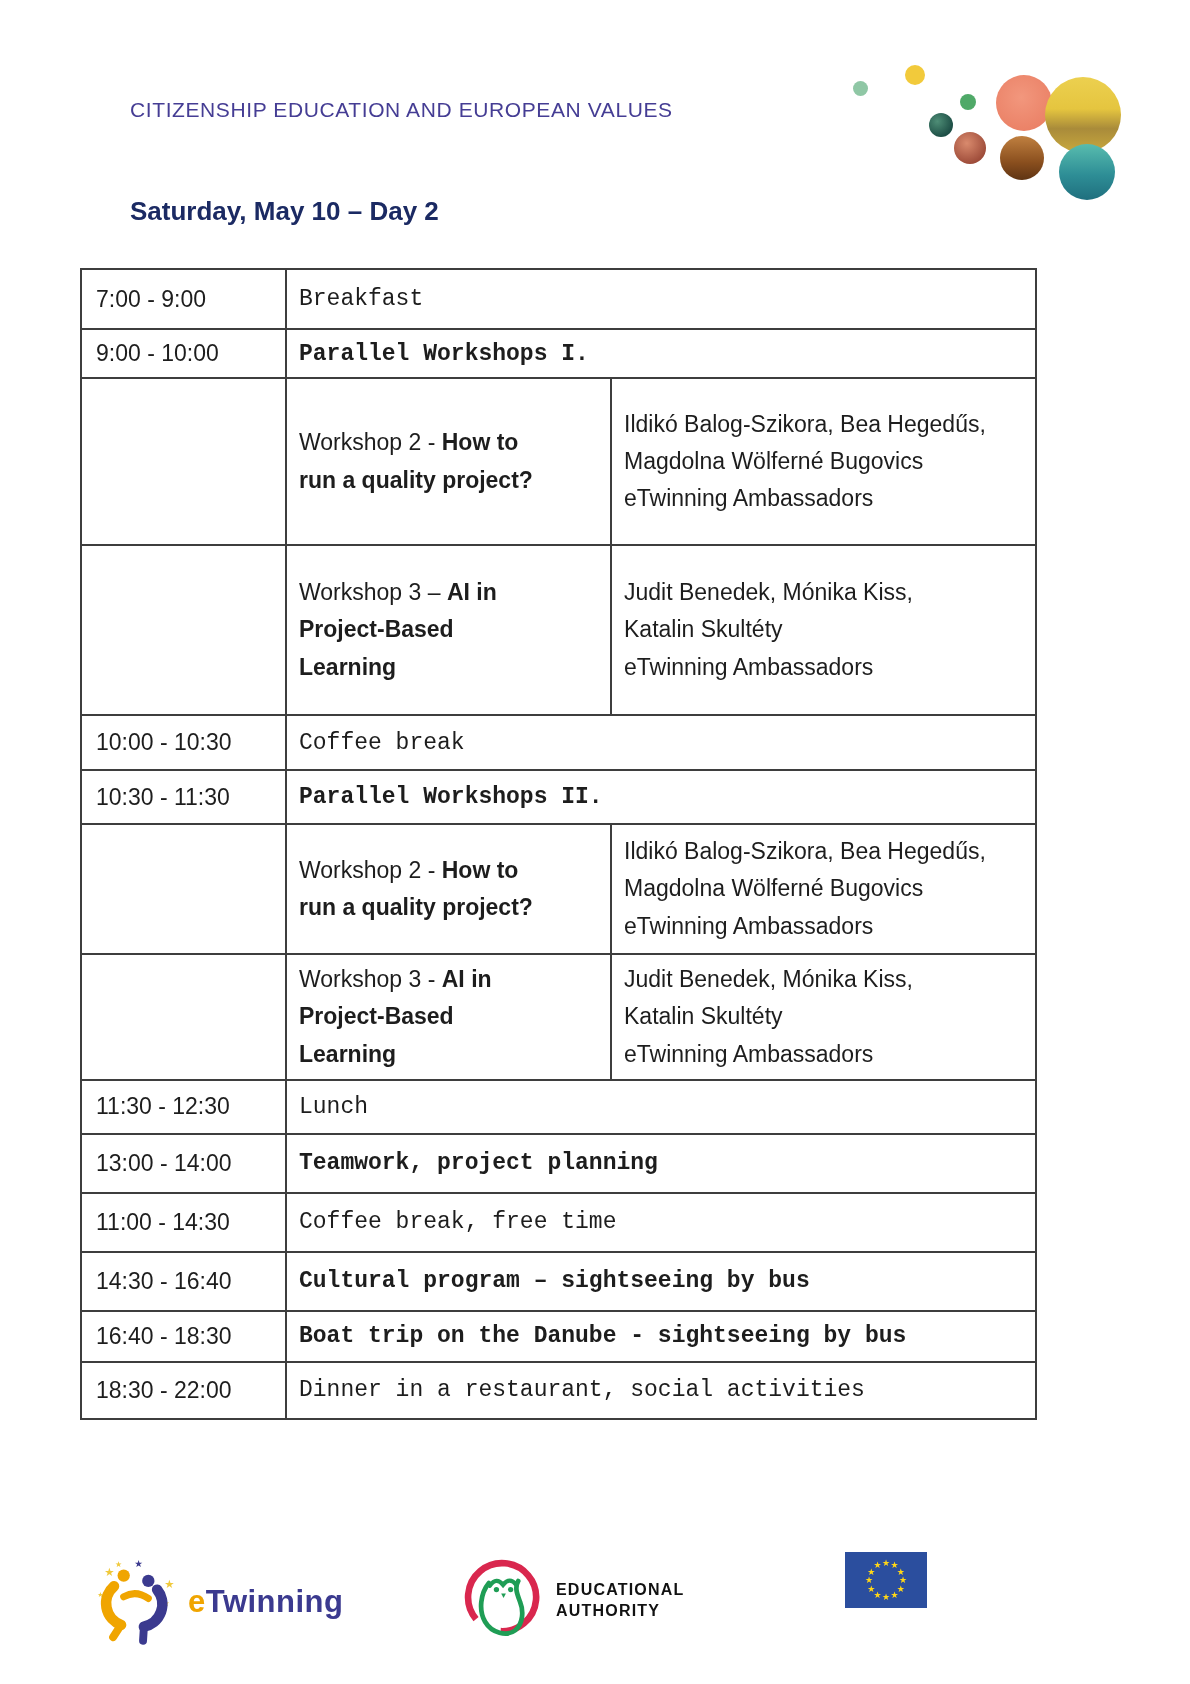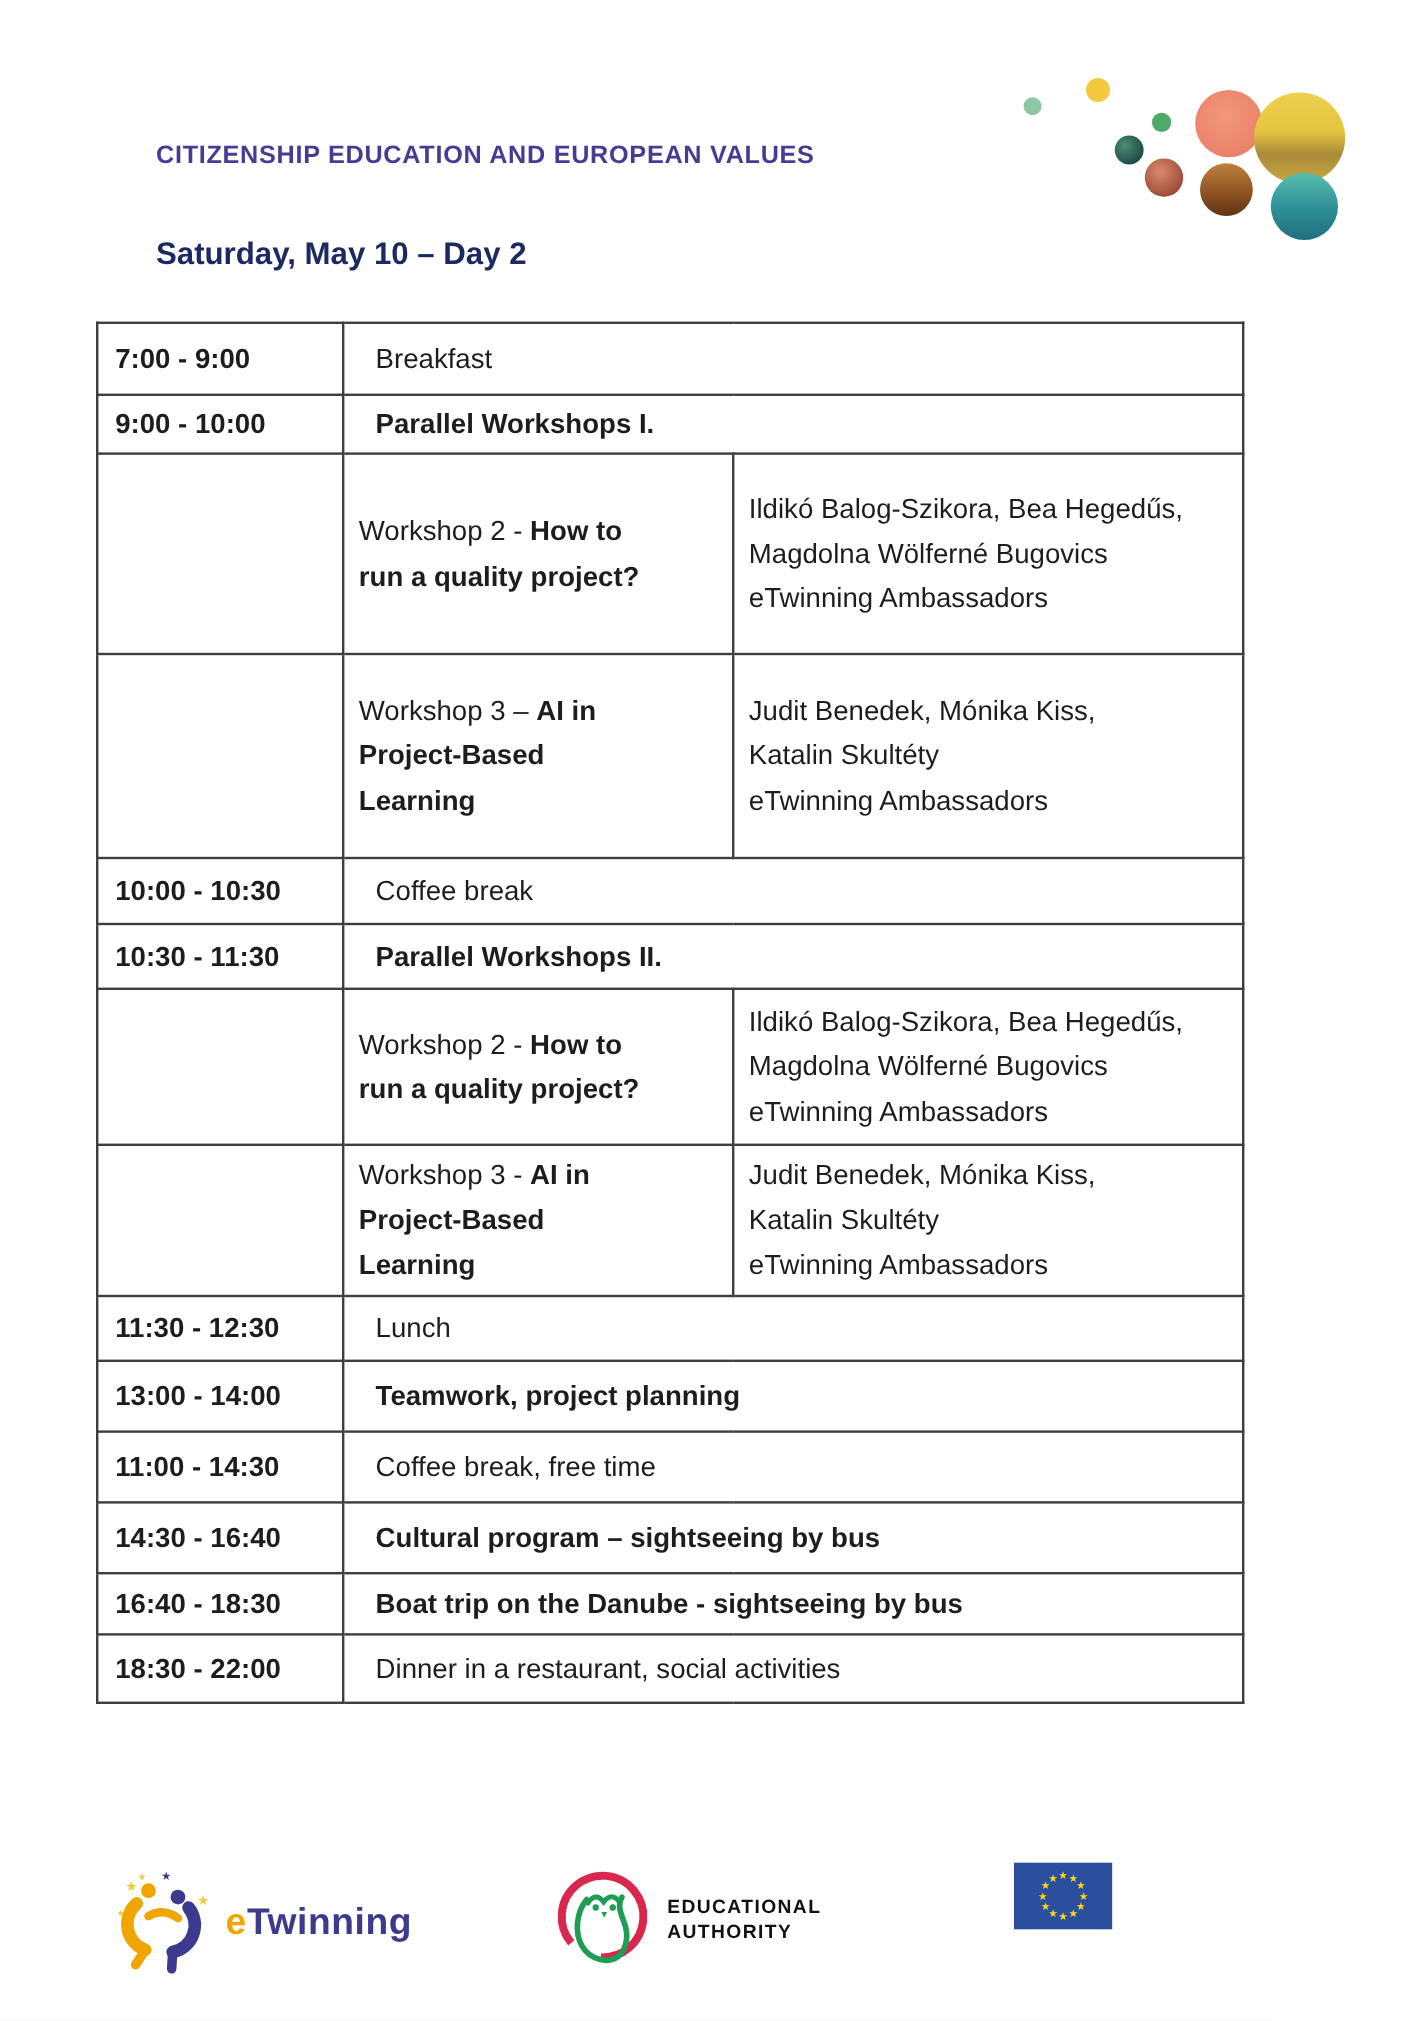--- a/index.html
+++ b/index.html
@@ -4,23 +4,22 @@
 <style>
   html,body{margin:0;padding:0;background:#e9e9e9;}
   .page{
     position:relative; width:1190px; height:1684px; background:#ffffff;
     margin:0 auto; overflow:hidden;
     font-family:"Liberation Sans", sans-serif; color:#1d1d1d;
   }
   
   .header-title{
     position:absolute; left:130px; top:98px;
-    font-size:21px; font-weight:bold; letter-spacing:.6px;
+    font-size:21px; font-weight:normal; letter-spacing:.6px;
     color:#453d94;
-    margin-top:20px;
   }
   .day-heading{
     position:absolute; left:130px; top:196px; margin:0;
     font-size:26px; font-weight:bold; color:#1b2a63;
   }
   
   .bubbles{position:absolute; left:840px; top:45px; width:290px; height:165px;}
   .bubble{position:absolute; border-radius:50%;}
   .b6{left:156px; top:30px; width:56px; height:56px; background:radial-gradient(circle at 45% 40%, #f2977d, #e87a5f);}
   .b8{left:205px; top:32px; width:76px; height:76px;
@@ -36,22 +35,22 @@
   .b1{left:13px; top:36px; width:15px; height:15px; background:#8fc7a5;}
   
   table.schedule{
     position:absolute; left:80px; top:268px; width:955px;
     border-collapse:collapse; table-layout:fixed;
   }
   table.schedule td{
     border:2px solid #3e3e3e; vertical-align:middle;
     font-size:23px; color:#1d1d1d; overflow:hidden;
   }
-  td.time{padding-left:14px;font-weight:bold;}
-  td.act{padding-left:26px;}
+  td.time{padding-left:14px;}
+  td.act{padding-left:12px;font-family:Liberation Mono, monospace;}
   tr.bold td.act{font-weight:bold;margin-top:48px;}
   td.ws{padding:6px 20px 6px 12px; font-size:22px; line-height:1.62;}
   td.ws .ws-bold{font-weight:bold; white-space:pre-line;}
   td.presenters{padding:6px 10px 6px 12px; font-size:22px; line-height:1.62; white-space:pre-line;}
   tr.rh0{height:60px;}  tr.rh1{height:49px;}  tr.rh2{height:167px;} tr.rh3{height:170px;}
   tr.rh4{height:55px;}  tr.rh5{height:54px;}  tr.rh6{height:130px;} tr.rh7{height:97px;}
   tr.rh8{height:54px;}  tr.rh9{height:59px;}  tr.rh10{height:59px;} tr.rh11{height:59px;}
   tr.rh12{height:51px;} tr.rh13{height:57px;}
   
   .footer-logo{position:absolute; display:flex; align-items:center;}

